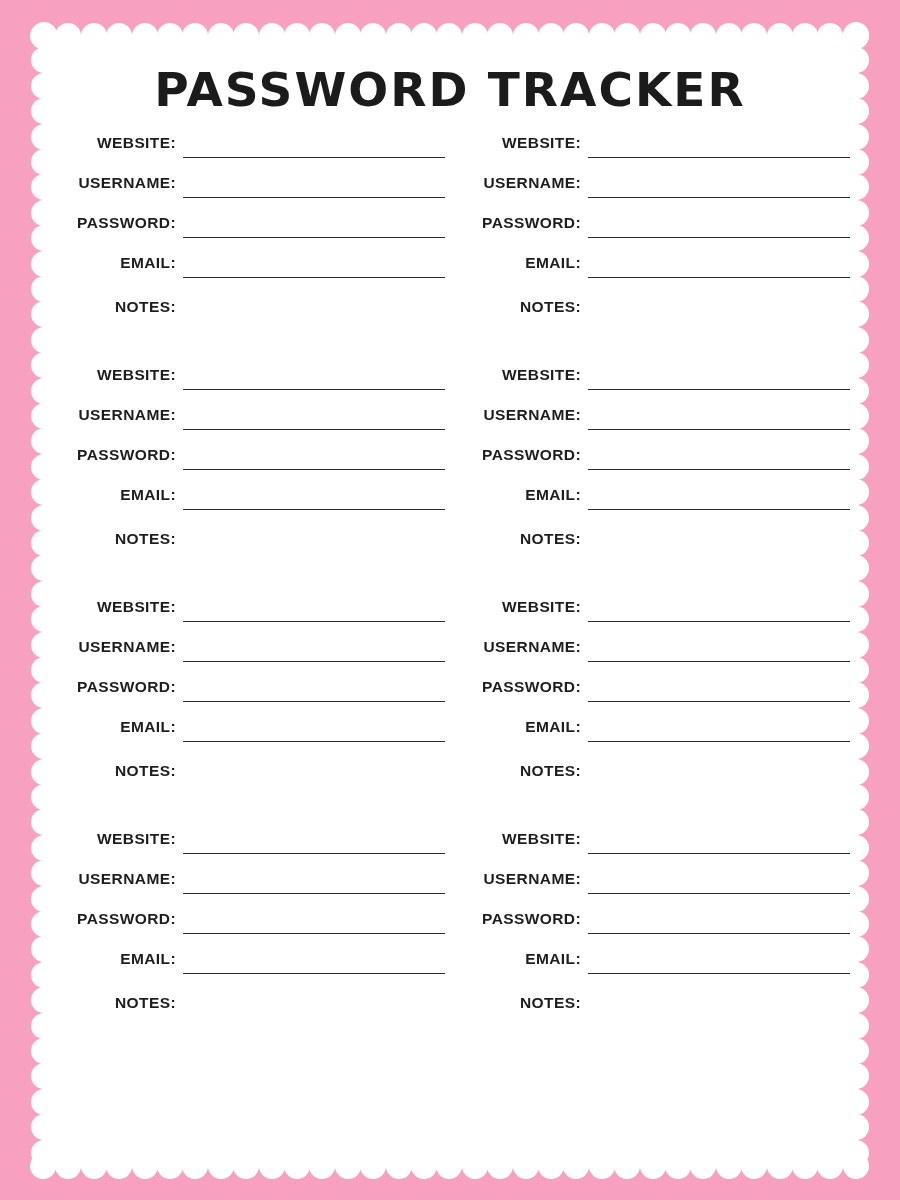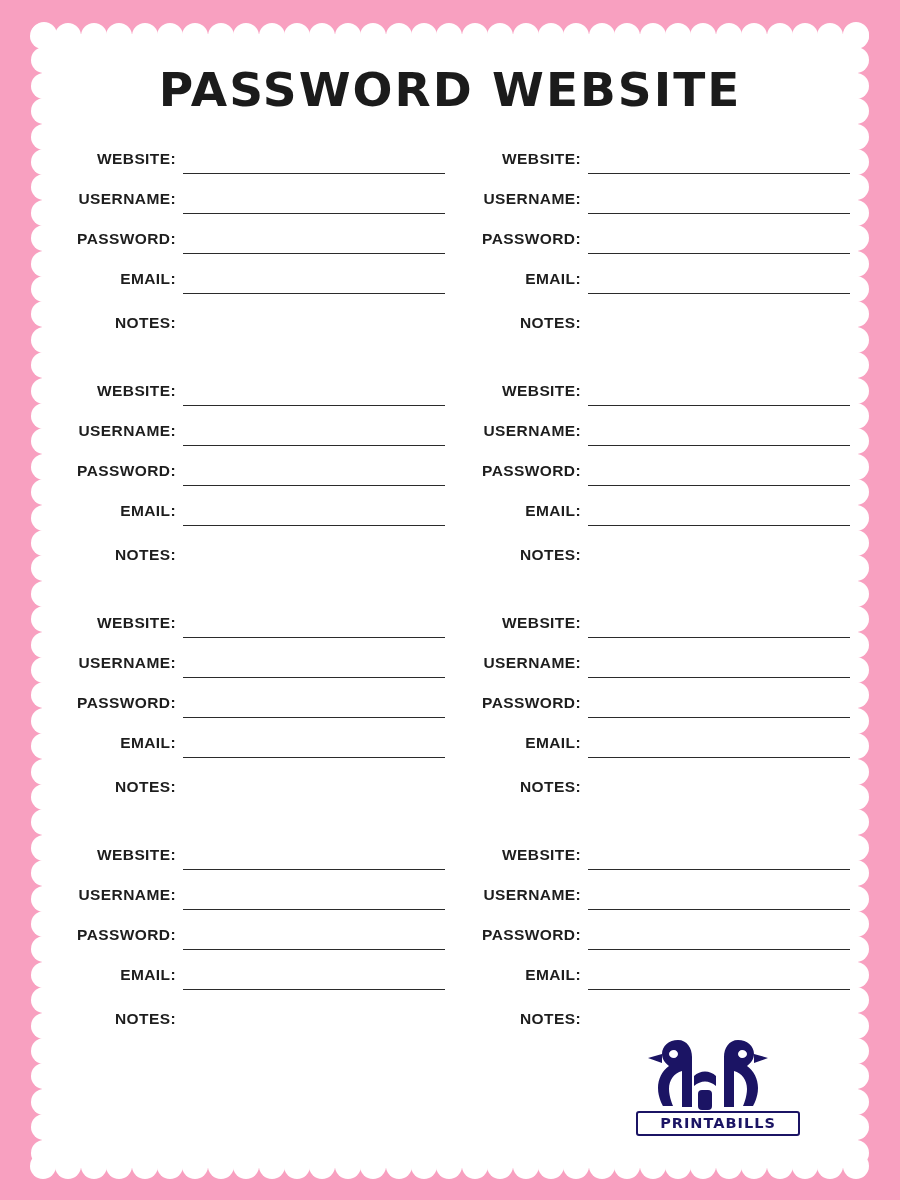--- a/index.html
+++ b/index.html
@@ -63,21 +63,21 @@
     text-align: center;
     font-family: "DejaVu Sans", sans-serif;
     font-size: 47px;
     letter-spacing: 2px;
     font-weight: 700;
     color: #1b1b1b;
   }
 
   .grid {
     position: absolute;
-    top: 100px;
+    top: 84px;
     left: 18px;
     width: 790px;
     display: grid;
     grid-template-columns: 385px 385px;
     grid-column-gap: 20px;
     grid-row-gap: 28px;
   }
 
   .block { width: 385px; }
 
@@ -318,21 +318,21 @@
         <div class="scallop" style="left: 813px; top: 1066.8px;"></div>
         <div class="scallop" style="left: 1px; top: 1092.2px;"></div>
         <div class="scallop" style="left: 813px; top: 1092.2px;"></div>
         <div class="scallop" style="left: 1px; top: 1117.6px;"></div>
         <div class="scallop" style="left: 813px; top: 1117.6px;"></div>
       </div>
   </div>
 
   <div class="content">
 
-    <div class="title">PASSWORD WEBSITE</div>
+    <div class="title">PASSWORD TRACKER</div>
 
     <div class="grid" id="grid">
         <div class="block">
           <div class="row">
             <div class="lbl">WEBSITE:</div>
             <div class="line"></div>
           </div>
           <div class="row">
             <div class="lbl">USERNAME:</div>
             <div class="line"></div>
@@ -500,30 +500,16 @@
             <div class="line"></div>
           </div>
           <div class="row notes">
             <div class="lbl">NOTES:</div>
             <div class="line"></div>
           </div>
         </div>
       </div>
 
     <div class="footer">
-      <div class="logo">
-        <svg width="190" height="118" viewBox="0 0 190 118" aria-hidden="true">
-          <g fill="#1b1464">
-
-            <path d="M58 16 c-9 0 -16 6 -16 14 c0 5 3 9 7 12 c-7 5 -11 13 -11 22 c0 10 5 18 5 18 l10 0 c0 0 -4 -9 -4 -17 c0 -9 5 -16 13 -18 l0 36 l10 0 l0 -50 c0 -9 -5 -17 -14 -17 z M54 26 c2 0 4 2 4 4 c0 2 -2 4 -4 4 c-3 0 -5 -2 -5 -4 c0 -2 2 -4 5 -4 z M42 30 l-14 4 l14 5 z"></path>
-
-            <path d="M118 16 c9 0 16 6 16 14 c0 5 -3 9 -7 12 c7 5 11 13 11 22 c0 10 -5 18 -5 18 l-10 0 c0 0 4 -9 4 -17 c0 -9 -5 -16 -13 -18 l0 36 l-10 0 l0 -50 c0 -9 5 -17 14 -17 z M122 26 c-2 0 -4 2 -4 4 c0 2 2 4 4 4 c3 0 5 -2 5 -4 c0 -2 -2 -4 -5 -4 z M134 30 l14 4 l-14 5 z"></path>
-
-            <path d="M74 52 c6 -6 16 -6 22 0 l0 10 c-7 -6 -15 -6 -22 0 z"></path>
-            <rect x="78" y="66" width="14" height="20" rx="4"></rect>
-          </g>
-        </svg>
-        <div class="wordmark">PRINTABILLS</div>
-      </div>
     </div>
 
   </div>
 </div>
 
 </body></html>

